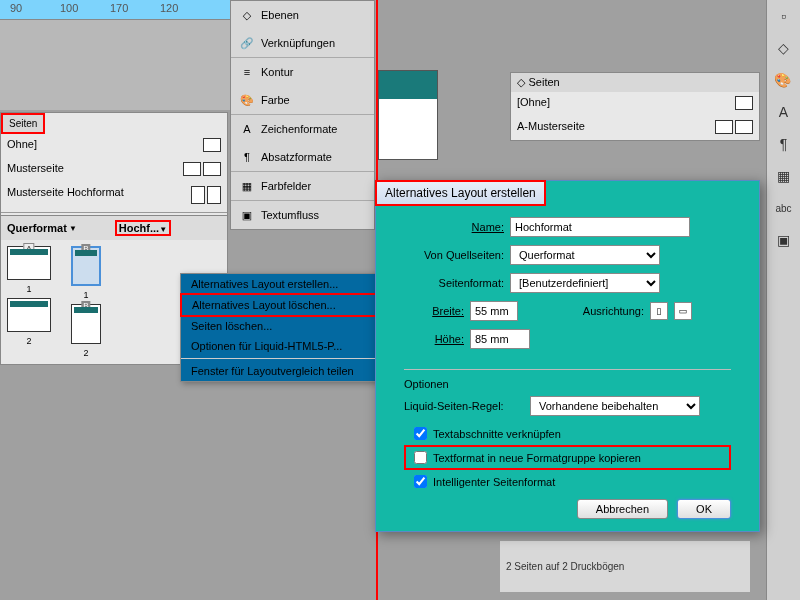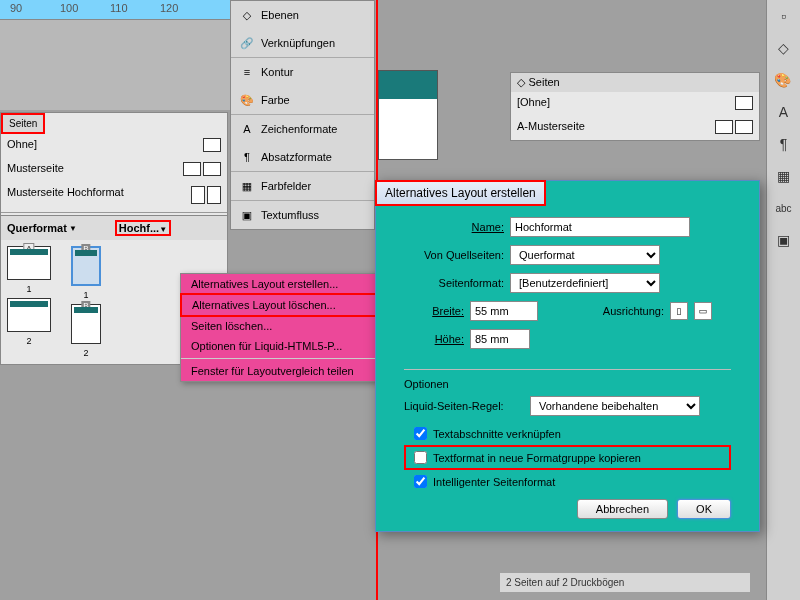--- a/index.html
+++ b/index.html
@@ -22,21 +22,21 @@
   .thumb { width: 44px; height: 34px; background: #fff; border: 1px solid #333; position: relative; }
   .thumb.sel { border: 2px solid #4a90d9; background: #cde; }
   .thumb .bar { position: absolute; top: 2px; left: 2px; right: 2px; height: 6px; background: #1a6e6e; }
   .thumb-label { font-size: 9px; }
   
   .side-panel-list { position: absolute; top: 0; left: 230px; width: 145px; background: #d8d8d8; border: 1px solid #888; }
   .side-item { display: flex; align-items: center; gap: 6px; padding: 6px 8px; font-size: 11px; }
   .side-item .ico { width: 16px; height: 16px; display: inline-flex; align-items: center; justify-content: center; }
   .side-sep { border-top: 1px solid #aaa; }
   
-  .context-menu { position: absolute; top: 273px; left: 180px; width: 200px; background: #ec4899; border: 1px solid #888; box-shadow: 2px 2px 6px rgba(0,0,0,0.3); z-index: 20; }
+  .context-menu { position: absolute; top: 273px; left: 180px; width: 200px; background: #0369a1; border: 1px solid #888; box-shadow: 2px 2px 6px rgba(0,0,0,0.3); z-index: 20; }
   .ctx-item { padding: 4px 10px; font-size: 11px; white-space: nowrap; overflow: hidden; text-overflow: ellipsis; }
   .ctx-item.hl { border: 2px solid red; margin: -1px; }
   .ctx-sep { border-top: 1px solid #ccc; margin: 2px 0; }
   
   .teal-area { position: absolute; top: 70px; left: 378px; width: 60px; height: 90px; background: #fff; border: 1px solid #555; }
   .teal-area .hdr { height: 28px; background: #1a7a7a; }
   
   .seiten-panel-right { position: absolute; top: 72px; right: 40px; width: 250px; background: #e8e8e8; border: 1px solid #888; }
   .seiten-panel-right .hdr { background: #d8d8d8; padding: 3px 6px; font-size: 10px; }
   
@@ -50,36 +50,36 @@
   .form-row select { background: #fff; }
   .optionen { border-top: 1px solid #bbb; padding-top: 8px; margin-top: 20px; }
   .opt-hdr { font-size: 11px; margin-bottom: 6px; }
   .chk-row { display: flex; align-items: center; gap: 6px; padding: 3px 0 3px 10px; font-size: 11px; }
   .chk-row.hl { border: 2px solid red; padding: 4px 6px 4px 8px; margin: 2px 0; }
   .btns { text-align: right; padding: 8px 0 0; }
   .btn { display: inline-block; padding: 3px 18px; border: 1px solid #888; background: linear-gradient(#fff,#e0e0e0); border-radius: 3px; font-size: 11px; margin-left: 6px; }
   .btn.primary { border-color: #4a90d9; box-shadow: 0 0 3px #4a90d9; }
   .ausr-ico { width: 18px; height: 18px; border: 1px solid #888; display: inline-flex; align-items: center; justify-content: center; background: #fff; font-size: 9px; }
   
-  .status-bar { position: absolute; bottom: 8px; left: 500px; font-size: 10px; color: #333; background: #d8d8d8; padding: 4px 6px; width: 250px; }
+  .status-bar { position: absolute; bottom: 8px; left: 500px; font-size: 10px; color: #333; background: #d8d8d8; padding: 20px 6px; width: 250px; }
   .divider-red { position: absolute; top: 0; left: 376px; width: 2px; height: 600px; background: red; z-index: 5; }
   .right-toolbar { position: absolute; top: 0; right: 0; width: 34px; height: 600px; background: #d0d0d0; border-left: 1px solid #888; display: flex; flex-direction: column; align-items: center; padding-top: 6px; gap: 12px; }
   .rt-ico { width: 20px; height: 20px; display: flex; align-items: center; justify-content: center; color: #333; font-size: 14px; }
   .lbl-b { position: absolute; top: -4px; left: 50%; transform: translateX(-50%); font-size: 8px; background: #888; color: #fff; padding: 0 2px; }
   .lbl-a { position: absolute; top: -4px; left: 50%; transform: translateX(-50%); font-size: 8px; background: #eee; color: #333; padding: 0 2px; border:1px solid #888;}
 </style>
 </head>
 <body>
 
 <div class="divider-red"></div>
 
 <div class="ruler">
   <span style="left:10px">90</span>
   <span style="left:60px">100</span>
-  <span style="left:110px">110</span>
+  <span style="left:110px">170</span>
   <span style="left:160px">120</span>
 </div>
 <div class="left-gray"></div>
 
 <div class="seiten-panel-left">
   <div><span class="panel-tab">Seiten</span></div>
   <div class="panel-row">
     <span>Ohne]</span>
     <span><span class="page-thumb"></span></span>
   </div>
@@ -202,21 +202,21 @@
     <div class="form-row">
       <label>Von Quellseiten:</label>
       <select style="width:150px"><option>Querformat</option></select>
     </div>
     <div class="form-row">
       <label>Seitenformat:</label>
       <select style="width:150px"><option>[Benutzerdefiniert]</option></select>
     </div>
     <div class="form-row">
       <label class="u" style="width:60px">Breite:</label>
-      <input type="text" style="width: 68px;" value="55 mm">
+      <input type="text" style="width: 48px;" value="55 mm">
       <label style="width:90px;margin-left:30px">Ausrichtung:</label>
       <span class="ausr-ico">▯</span>
       <span class="ausr-ico">▭</span>
     </div>
     <div class="form-row">
       <label class="u" style="width:60px">Höhe:</label>
       <input type="text" style="width: 60px;" value="85 mm">
     </div>
     <div class="optionen">
       <div class="opt-hdr">Optionen</div>

